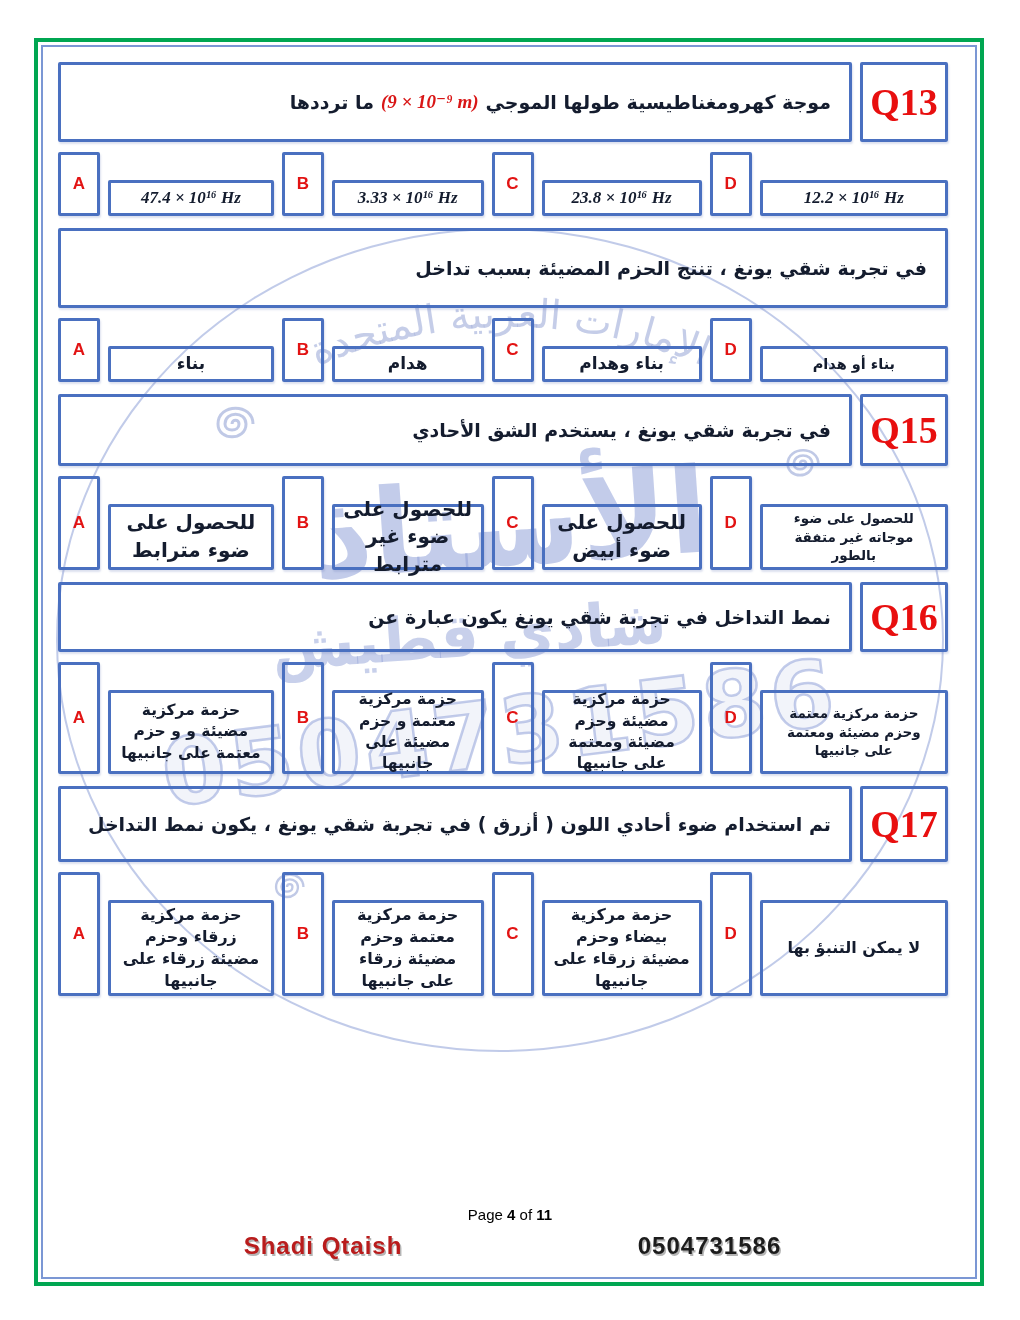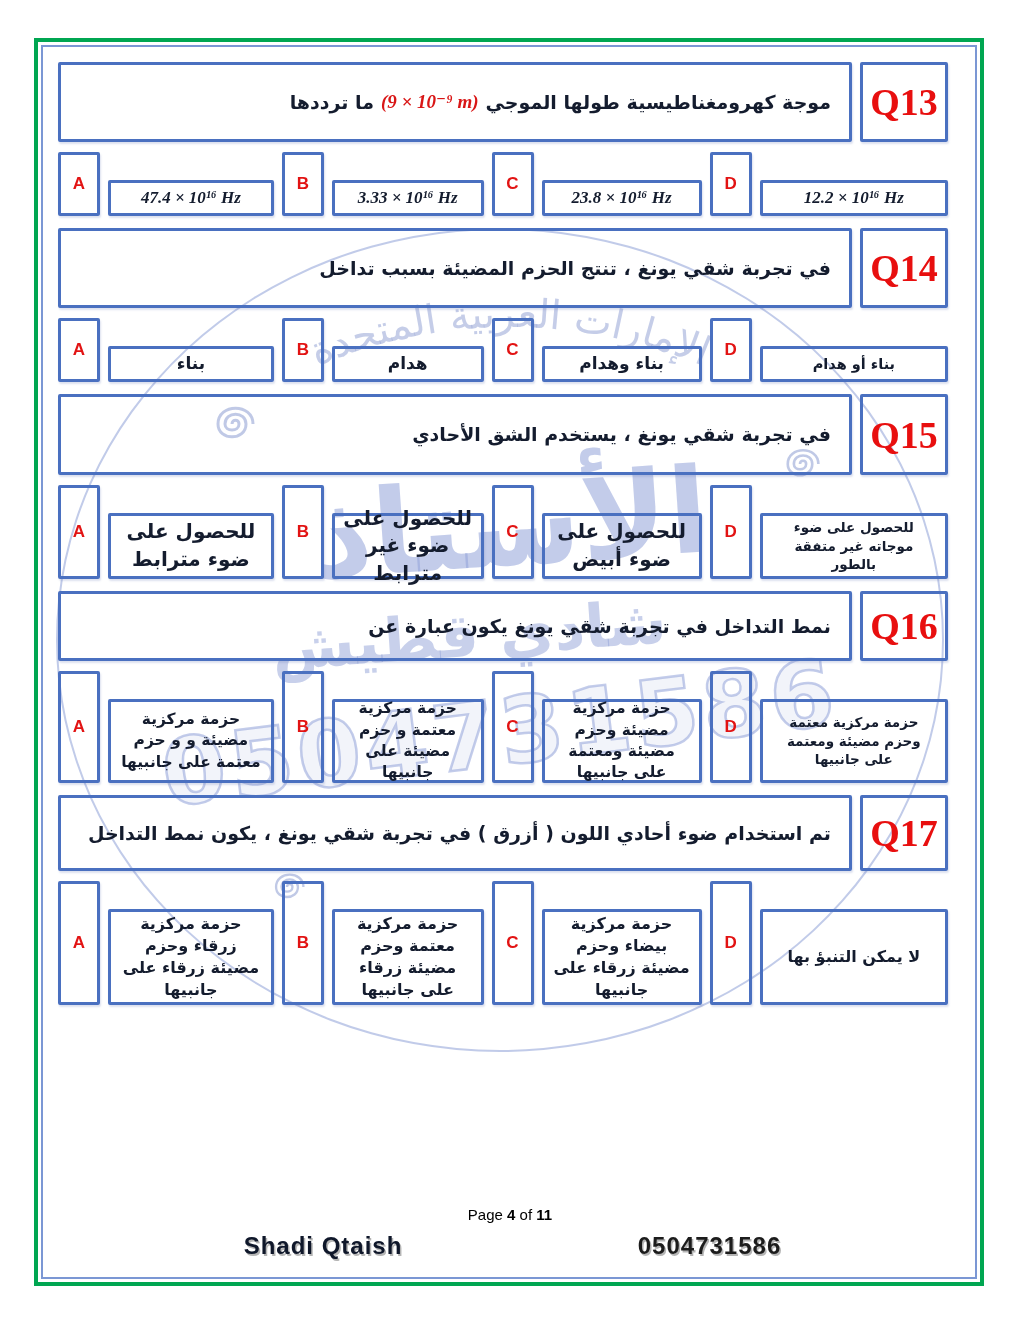--- a/index.html
+++ b/index.html
@@ -50,39 +50,39 @@
   .letter { flex:0 0 42px; font-weight:bold; font-size:17px; color:#e21313;
     font-family:"Liberation Sans","DejaVu Sans",sans-serif; }
   .opt { font-weight:bold; color:#141c2e; line-height:1.38; text-align:center; padding:2px 8px;margin-top:28px; }
   .w-a { flex:1.02; } .w-b { flex:0.92; } .w-c { flex:0.98; } .w-d { flex:1.18; }
 
   .math { font-family:"Liberation Serif","DejaVu Serif",serif; font-style:italic; font-weight:bold; }
   .red-math { color:#d91616; }
 
   .b1 .header-row, .b2 .header-row { height:80px; }
   .b1 .options-row, .b2 .options-row { height:64px; }
-  .b3 .header-row { height:81px; } .b3 .options-row { height:94px; }
+  .b3 .header-row { height:72px; } .b3 .options-row { height:94px; }
   .b4 .header-row { height:70px; } .b4 .options-row { height:112px; }
   .b5 .header-row { height:76px; } .b5 .options-row { height:124px; }
 
   .b1 .opt { font-size:17px; }
   .b2 .opt { font-size:17px; }
   .b3 .opt { font-size:20px; }
   .b4 .opt { font-size:15.5px; }
   .b5 .opt { font-size:16px; }
   .opt.small { font-size:13.5px; font-weight:600; }
   .b2 .opt.small { font-size:14.5px; }
 
   
   .footer-page { position:absolute; top:1206px; left:0; width:100%; text-align:center;
     z-index:2; font-size:15px; color:#000;
     font-family:"Liberation Sans","DejaVu Sans",sans-serif; }
   .footer-page b { font-weight:bold; }
   .footer-author { position:absolute; top:1232px; left:238px; width:170px; text-align:center;
-    z-index:2; font-size:24px; font-weight:bold; color:#0f172a; letter-spacing:1px;
+    z-index:2; font-size:24px; font-weight:bold; color:#b91c1c; letter-spacing:1px;
     text-shadow:1.5px 1.5px 0 rgba(120,120,120,.55);
     font-family:"Liberation Sans","DejaVu Sans",sans-serif; }
   .footer-phone { position:absolute; top:1232px; left:622px; width:175px; text-align:center;
     z-index:2; font-size:24px; font-weight:bold; color:#1c1c1c; letter-spacing:1px;
     text-shadow:1.5px 1.5px 0 rgba(120,120,120,.55);
     font-family:"Liberation Sans","DejaVu Sans",sans-serif; }
 </style>
 </head>
 <body>
 
@@ -132,21 +132,20 @@
       <div class="box letter">D</div>
       <div class="box opt w-d math" dir="ltr">12.2 × 10¹⁶ Hz</div>
     </div>
   </section>
 
   <section class="q-block b2">
     <div class="row header-row">
       <div class="box q-text" dir="rtl">
         <span>في تجربة شقي يونغ ، تنتج الحزم المضيئة بسبب تداخل</span>
       </div>
-      <div class="box q-label">Q14</div>
     </div>
     <div class="row options-row">
       <div class="box letter">A</div>
       <div class="box opt w-a" dir="rtl">بناء</div>
       <div class="box letter">B</div>
       <div class="box opt w-b" dir="rtl">هدام</div>
       <div class="box letter">C</div>
       <div class="box opt w-c" dir="rtl">بناء وهدام</div>
       <div class="box letter">D</div>
       <div class="box opt w-d small" dir="rtl">بناء أو هدام</div>

